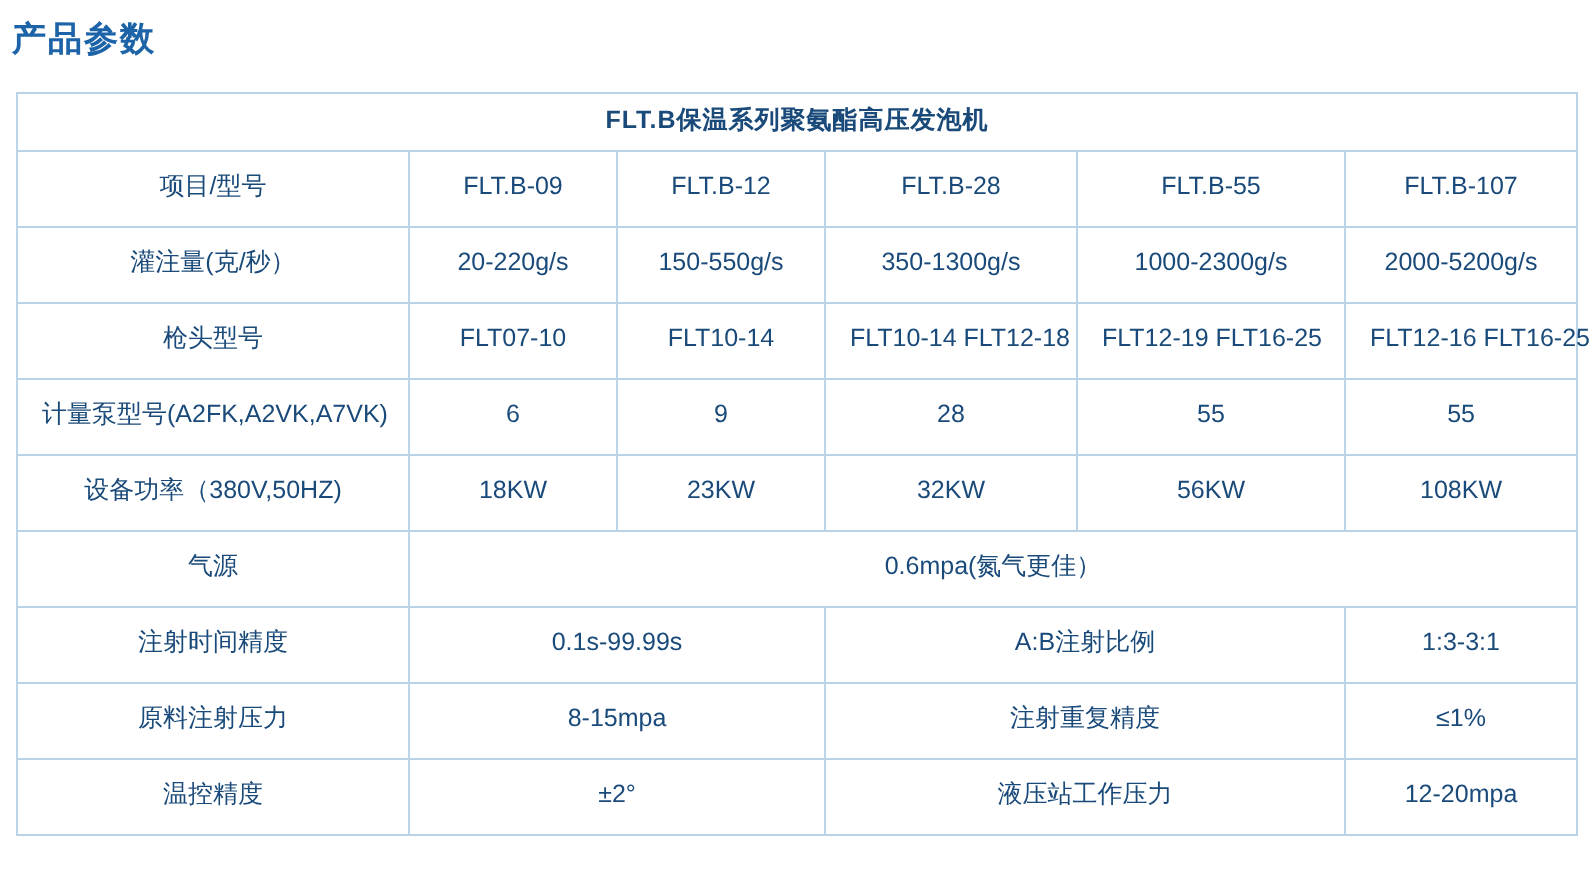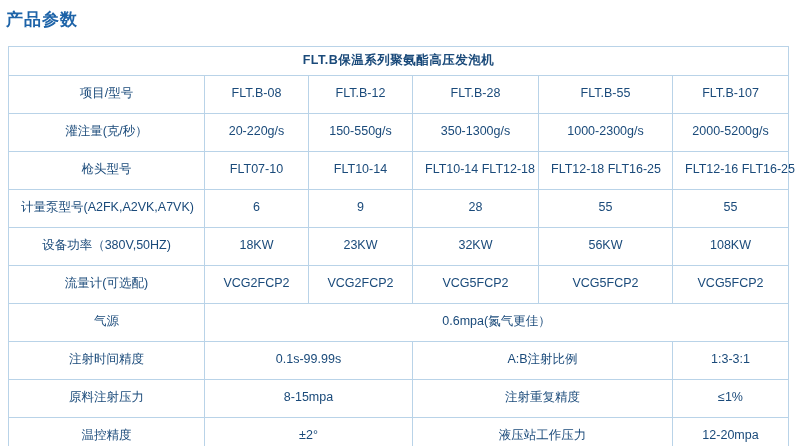--- a/index.html
+++ b/index.html
@@ -86,42 +86,42 @@
           <col class="c3">
           <col class="c4">
           <col class="c5">
       </colgroup>
       <tbody>
         <tr class="title-row">
           <td colspan="6">FLT.B保温系列聚氨酯高压发泡机</td>
         </tr>
         <tr class="row-h">
           <td class="label-col">项目/型号</td>
-          <td>FLT.B-08</td>
+          <td>FLT.B-09</td>
           <td>FLT.B-12</td>
           <td>FLT.B-28</td>
           <td>FLT.B-55</td>
           <td>FLT.B-107</td>
         </tr>
 
         <tr class="row-h">
           <td class="label-col">灌注量(克/秒）</td>
           <td>20-220g/s</td>
           <td>150-550g/s</td>
           <td>350-1300g/s</td>
           <td>1000-2300g/s</td>
           <td>2000-5200g/s</td>
         </tr>
 
         <tr class="row-h">
           <td class="label-col">枪头型号</td>
           <td>FLT07-10</td>
           <td>FLT10-14</td>
           <td>FLT10-14 FLT12-18</td>
-          <td>FLT12-18 FLT16-25</td>
+          <td>FLT12-19 FLT16-25</td>
           <td>FLT12-16 FLT16-25</td>
         </tr>
 
         <tr class="row-h">
           <td class="label-col">计量泵型号(A2FK,A2VK,A7VK)</td>
           <td>6</td>
           <td>9</td>
           <td>28</td>
           <td>55</td>
           <td>55</td>
@@ -129,28 +129,20 @@
 
         <tr class="row-h">
           <td class="label-col">设备功率（380V,50HZ)</td>
           <td>18KW</td>
           <td>23KW</td>
           <td>32KW</td>
           <td>56KW</td>
           <td>108KW</td>
         </tr>
 
-        <tr class="row-h">
-          <td class="label-col">流量计(可选配)</td>
-          <td>VCG2FCP2</td>
-          <td>VCG2FCP2</td>
-          <td>VCG5FCP2</td>
-          <td>VCG5FCP2</td>
-          <td>VCG5FCP2</td>
-        </tr>
 
         <tr class="row-h">
           <td class="label-col">气源</td>
           <td colspan="5">0.6mpa(氮气更佳）</td>
         </tr>
 
         <tr class="row-h">
           <td class="label-col">注射时间精度</td>
           <td colspan="2">0.1s-99.99s</td>
           <td colspan="2">A:B注射比例</td>

